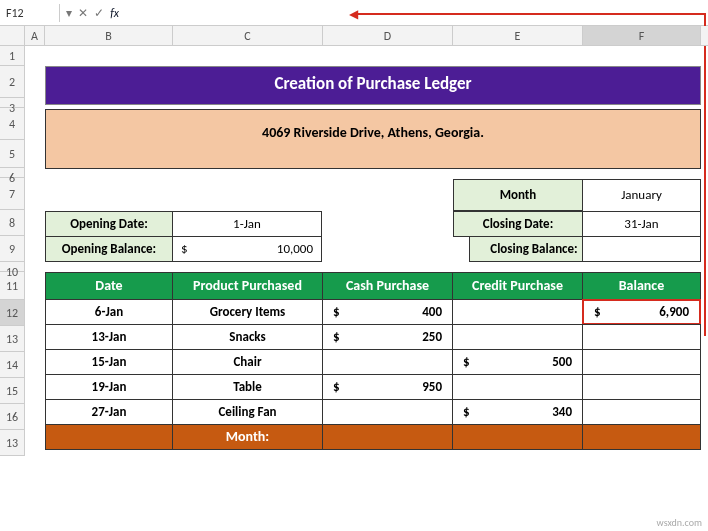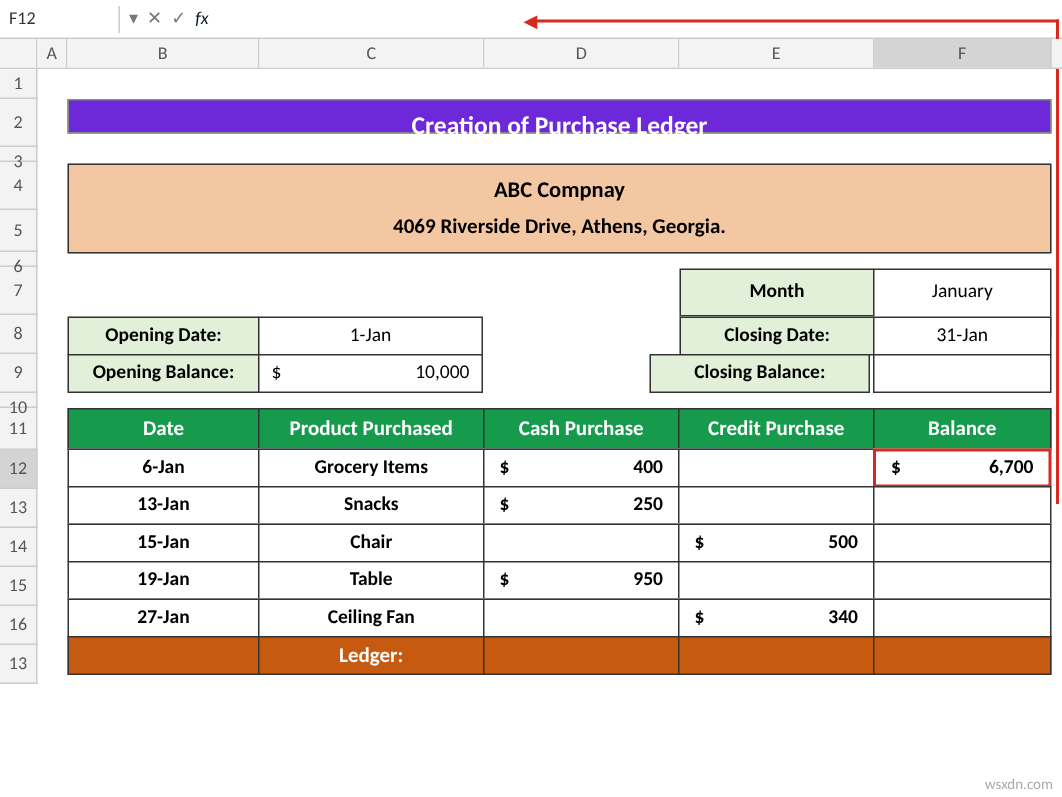--- a/index.html
+++ b/index.html
@@ -1,19 +1,19 @@
 <!DOCTYPE html>
 <html><head>
   <meta charset="utf-8">
   <style>
     * { box-sizing: border-box; margin: 0; padding: 0; }
     body { font-family: Calibri, Arial, sans-serif; font-size: 13px; background: #fff; width: 708px; height: 531px; overflow: hidden; position: relative; }
     
     .formula-bar { display: flex; align-items: center; height: 26px; border-bottom: 1px solid #ccc; background: #fff; }
-    .name-box { width: 80px; padding: 2px 6px; border-right: 1px solid #ccc; font-size: 12px; color: #333; }
+    .name-box { width: 60px; padding: 2px 6px; border-right: 1px solid #ccc; font-size: 12px; color: #333; }
     .fx-controls { display: flex; align-items: center; padding: 0 6px; gap: 6px; color: #777; font-size: 12px; }
     .fx-icon { font-style: italic; font-size: 12px; color: #0f172a; }
     .formula-input { flex: 1; padding: 2px 6px; font-size: 13px; color: #333; position: relative; }
     .formula-input-box { border: 2px solid #d52b1e; padding: 1px 4px; display: inline-block; position: relative; }
     .formula-arrow { position: absolute; left: 349px; top: 7px; color: #d52b1e; font-size: 12px; }
     .red-line-top { position: absolute; left: 358px; top: 13px; width: 348px; height: 2px; background: #d52b1e; }
     .red-line-right { position: absolute; right: 2px; top: 13px; width: 2px; height: 323px; background: #d52b1e; }
     
     .grid-area { position: relative; }
     .col-headers { display: flex; height: 20px; background: #f3f3f3; border-bottom: 1px solid #ccc; }
@@ -28,21 +28,21 @@
     
     .row-headers { position: absolute; left: 0; top: 20px; width: 25px; }
     .row-header { height: 20px; text-align: center; font-size: 12px; color: #555; border-bottom: 1px solid #ccc; border-right: 1px solid #ccc; background: #f3f3f3; line-height: 20px; }
     .row-header.tall { height: 32px; line-height: 32px; }
     .row-header.rh-5 { height: 28px; line-height: 28px; }
     .row-header.short { height: 10px; }
     .row-header.rh-12 { background: #d4d4d4; }
     
     .sheet-content { position: absolute; left: 25px; top: 20px; width: 676px; }
     
-    .title-bar { position: absolute; left: 20px; top: 20px; width: 656px; height: 23px; background: #6d28d9; color: #fff; text-align: center; font-size: 17px; font-weight: bold; line-height: 33px; border: 1px solid #888; }
+    .title-bar { position: absolute; left: 20px; top: 20px; width: 656px; height: 39px; background: #4c1d95; color: #fff; text-align: center; font-size: 17px; font-weight: bold; line-height: 33px; border: 1px solid #888; }
     
     .company-box { position: absolute; left: 20px; top: 63px; width: 656px; height: 60px; background: #f4c7a3; border: 1px solid #333; text-align: center; padding-top: 8px; }
     .company-box .company-name { font-weight: bold; font-size: 15px; }
     .company-box .company-addr { font-weight: bold; font-size: 14px; margin-top: 6px; }
     
     .info-cell { position: absolute; border: 1px solid #333; text-align: center; font-size: 13px; line-height: 24px; height: 26px; }
     .info-label { background: #e2f0d9; font-weight: bold; }
     .info-value { background: #fff; }
     .currency-cell { display: flex; justify-content: space-between; padding: 0 8px; align-items: center; }
     
@@ -98,59 +98,58 @@
     <div class="row-header" style="height:26px;line-height:26px">14</div>
     <div class="row-header" style="height:26px;line-height:26px">15</div>
     <div class="row-header" style="height:26px;line-height:26px">16</div>
     <div class="row-header" style="height:26px;line-height:26px">13</div>
   </div>
 
   <div class="sheet-content">
     <div class="title-bar">Creation of Purchase Ledger</div>
 
     <div class="company-box">
-      <div class="company-name">ABC Compnay</div>
       <div class="company-addr">4069 Riverside Drive, Athens, Georgia.</div>
     </div>
 
     <div class="info-cell info-label" style="left:428px;top:133px;width:130px;height:32px;line-height:30px">Month</div>
     <div class="info-cell info-value" style="left:557px;top:133px;width:119px;height:46px;line-height:30px">January</div>
 
     <div class="info-cell info-label" style="left:20px;top:165px;width:128px">Opening Date:</div>
     <div class="info-cell info-value" style="left:147px;top:165px;width:150px">1-Jan</div>
     <div class="info-cell info-label" style="left:428px;top:165px;width:130px">Closing Date:</div>
     <div class="info-cell info-value" style="left:557px;top:165px;width:119px">31-Jan</div>
 
     <div class="info-cell info-label" style="left:20px;top:190px;width:128px">Opening Balance:</div>
     <div class="info-cell info-value currency-cell" style="left:147px;top:190px;width:150px">
       <span>$</span>
       <span>10,000</span>
     </div>
-    <div class="info-cell info-label" style="left:408px;top:190px;width:147px">Closing Balance:</div>
+    <div class="info-cell info-label" style="left:444px;top:190px;width:130px">Closing Balance:</div>
     <div class="info-cell info-value" style="left:557px;top:190px;width:119px"></div>
 
     <div class="table-header" style="left:20px;top:226px;width:128px">Date</div>
     <div class="table-header" style="left:147px;top:226px;width:151px">Product Purchased</div>
     <div class="table-header" style="left:297px;top:226px;width:131px">Cash Purchase</div>
     <div class="table-header" style="left:427px;top:226px;width:131px">Credit Purchase</div>
     <div class="table-header" style="left:557px;top:226px;width:119px">Balance</div>
 
     <div class="table-cell" style="left:20px;top:253px;width:128px">6-Jan</div>
     <div class="table-cell" style="left:147px;top:253px;width:151px">Grocery Items</div>
     <div class="table-cell currency" style="left:297px;top:253px;width:131px">
         <span>$</span>
         <span>400</span>
       </div>
     <div class="table-cell currency" style="left:427px;top:253px;width:131px">
         <span></span>
         <span></span>
       </div>
     <div class="table-cell currency red-cell-highlight" style="left:557px;top:253px;width:119px">
         <span>$</span>
-        <span>6,700</span>
+        <span>6,900</span>
       </div>
 
     <div class="table-cell" style="left:20px;top:278px;width:128px">13-Jan</div>
     <div class="table-cell" style="left:147px;top:278px;width:151px">Snacks</div>
     <div class="table-cell currency" style="left:297px;top:278px;width:131px">
         <span>$</span>
         <span>250</span>
       </div>
     <div class="table-cell" style="left:427px;top:278px;width:131px"></div>
     <div class="table-cell" style="left:557px;top:278px;width:119px"></div>
@@ -176,20 +175,20 @@
     <div class="table-cell" style="left:20px;top:353px;width:128px">27-Jan</div>
     <div class="table-cell" style="left:147px;top:353px;width:151px">Ceiling Fan</div>
     <div class="table-cell" style="left:297px;top:353px;width:131px"></div>
     <div class="table-cell currency" style="left:427px;top:353px;width:131px">
         <span>$</span>
         <span>340</span>
       </div>
     <div class="table-cell" style="left:557px;top:353px;width:119px"></div>
 
     <div class="total-row" style="left:20px;top:378px;width:128px"></div>
-    <div class="total-row" style="left:147px;top:378px;width:151px">Ledger:</div>
+    <div class="total-row" style="left:147px;top:378px;width:151px">Month:</div>
     <div class="total-row" style="left:297px;top:378px;width:131px"></div>
     <div class="total-row" style="left:427px;top:378px;width:131px"></div>
     <div class="total-row" style="left:557px;top:378px;width:119px"></div>
   </div>
 </div>
 
 <div class="watermark">wsxdn.com</div>
 
 </body></html>

